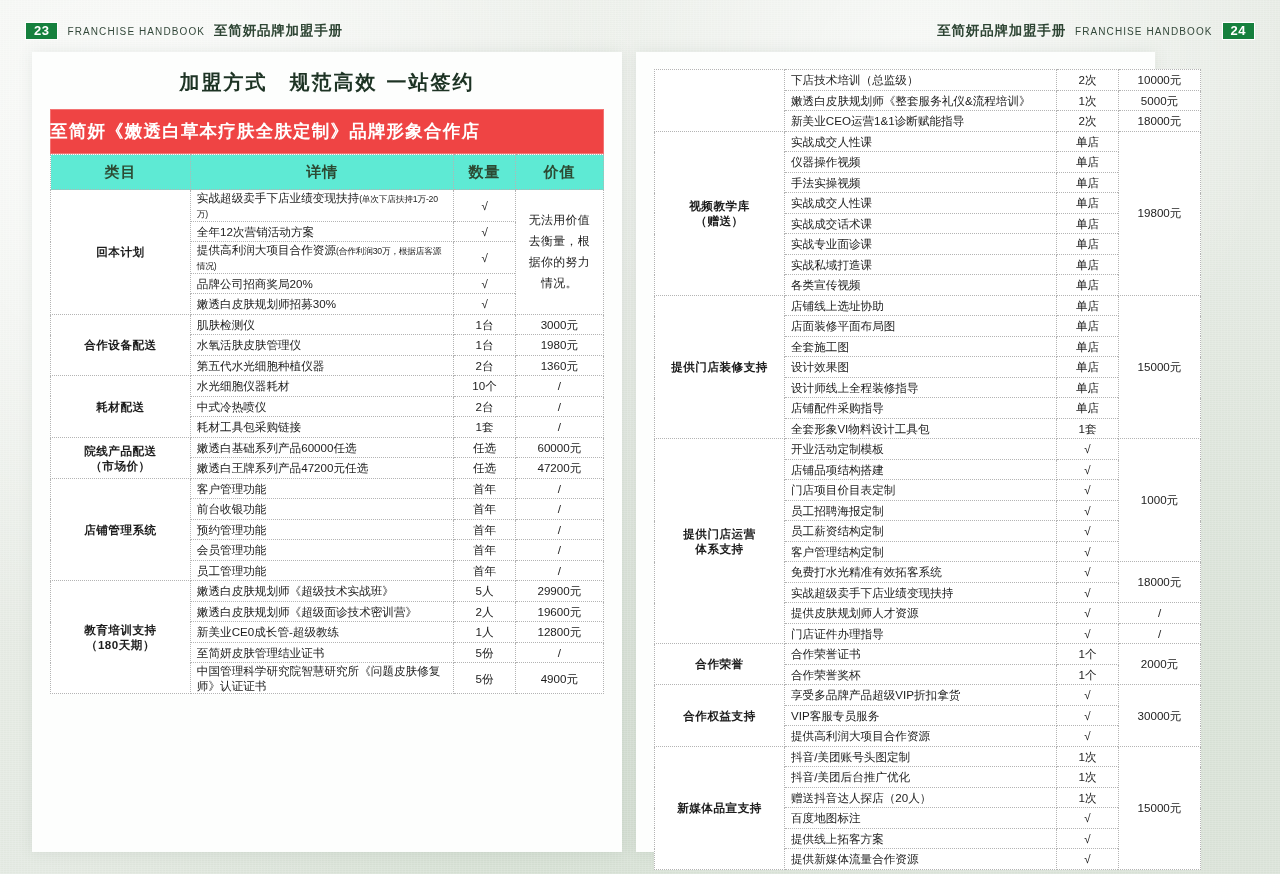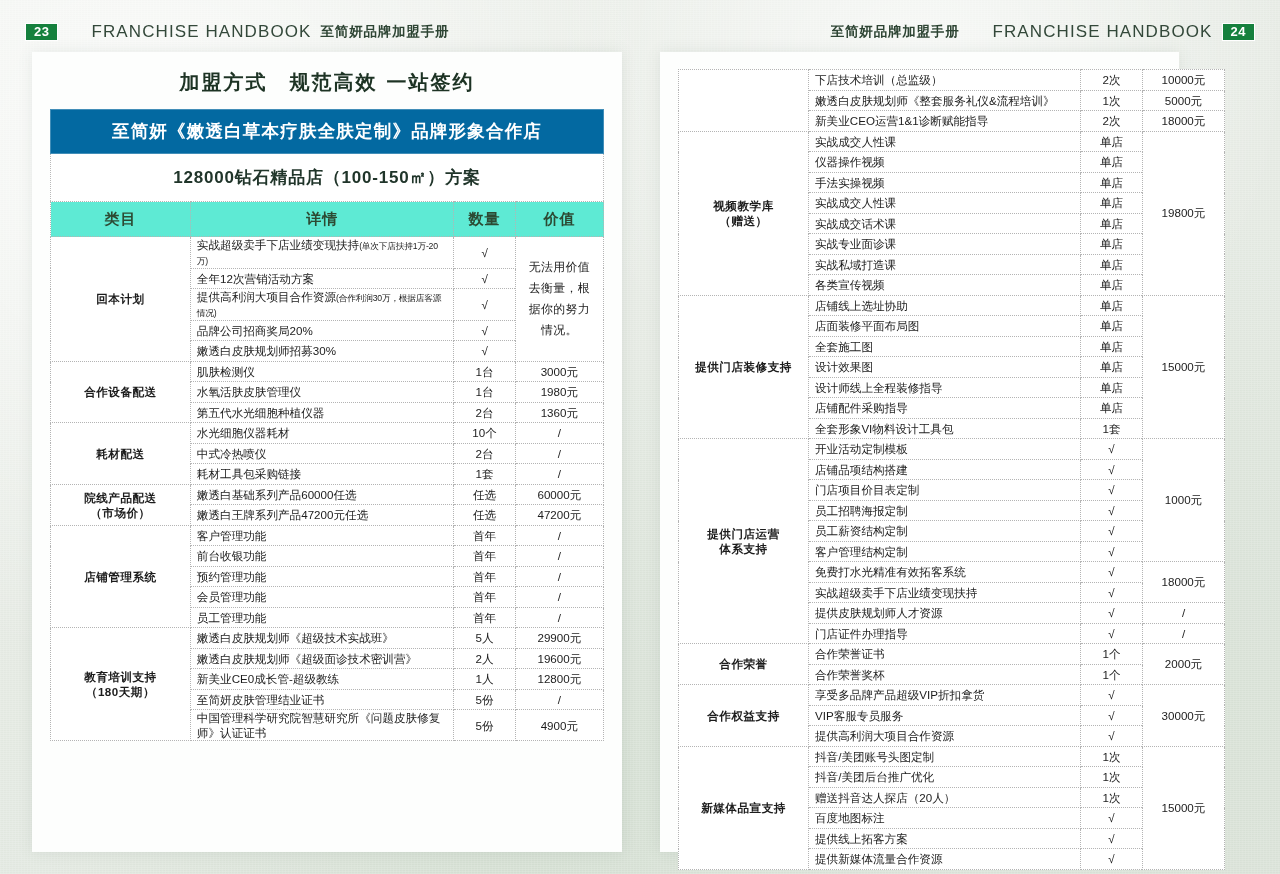--- a/index.html
+++ b/index.html
@@ -51,47 +51,47 @@
   .folio {
     background: #15803d;
     color: #fff;
     font-size: 13px;
     font-weight: bold;
     letter-spacing: .5px;
     padding: 2px 9px 3px;
     line-height: 1;
     box-shadow: 0 0 0 1px #fff inset;
   }
-  .rh-en { font-size: 17px; letter-spacing: 1.1px; color: #33483a; margin-left: 24px; }
+  .rh-en { font-size: 10px; letter-spacing: 1.1px; color: #33483a; }
   .rh-cn { font-size: 13.5px; letter-spacing: .8px; color: #2d4433; font-weight: 600; text-align: right; }
 
   
   .page {
     position: absolute;
     background: #fdfefd;
     box-shadow: 0 0 14px rgba(80,100,85,0.10);
   }
   .page.left  { left: 32px;  top: 52px; width: 590px; height: 800px; }
-  .page.right { left: 660px; top: 52px; width: 519px; height: 800px; }
+  .page.right { left: 636px; top: 52px; width: 519px; height: 800px; }
 
   
   .main-title {
     text-align: center;
     font-family: "DejaVu Serif", "Liberation Serif", serif;
     font-size: 20px;
     font-weight: bold;
     color: #1d3324;
     letter-spacing: 2px;
     margin: 17px 0 13px;
   }
   .green-band {
     margin: 0 18px;
-    background: #0369a1;
+    background: #ef4444;
     color: #ffffff;
-    text-align: center;
+    text-align: left;
     font-size: 17.5px;
     font-weight: bold;
     letter-spacing: 1.2px;
     padding: 10px 0 11px;
     box-shadow: inset 0 0 0 1px rgba(255,255,255,.25);
   }
   .plan-line {
     margin: 0 18px;
     text-align: center;
     font-size: 17px;
@@ -169,21 +169,20 @@
 
 <div class="runhead right">
   <span class="rh-cn">至简妍品牌加盟手册</span>
   <span class="rh-en">FRANCHISE HANDBOOK</span>
   <span class="folio">24</span>
 </div>
 
 <div class="page left">
   <div class="main-title">加盟方式　规范高效 一站签约</div>
   <div class="green-band">至简妍《嫩透白草本疗肤全肤定制》品牌形象合作店</div>
-  <div class="plan-line">128000钻石精品店（100-150㎡）方案</div>
   <table class="grid">
     <colgroup>
       <col style="width:130px">
         <col style="width:245px">
         <col style="width:57px">
         <col style="width:82px">
     </colgroup>
     <thead>
       <tr>
         <th>类目</th>

